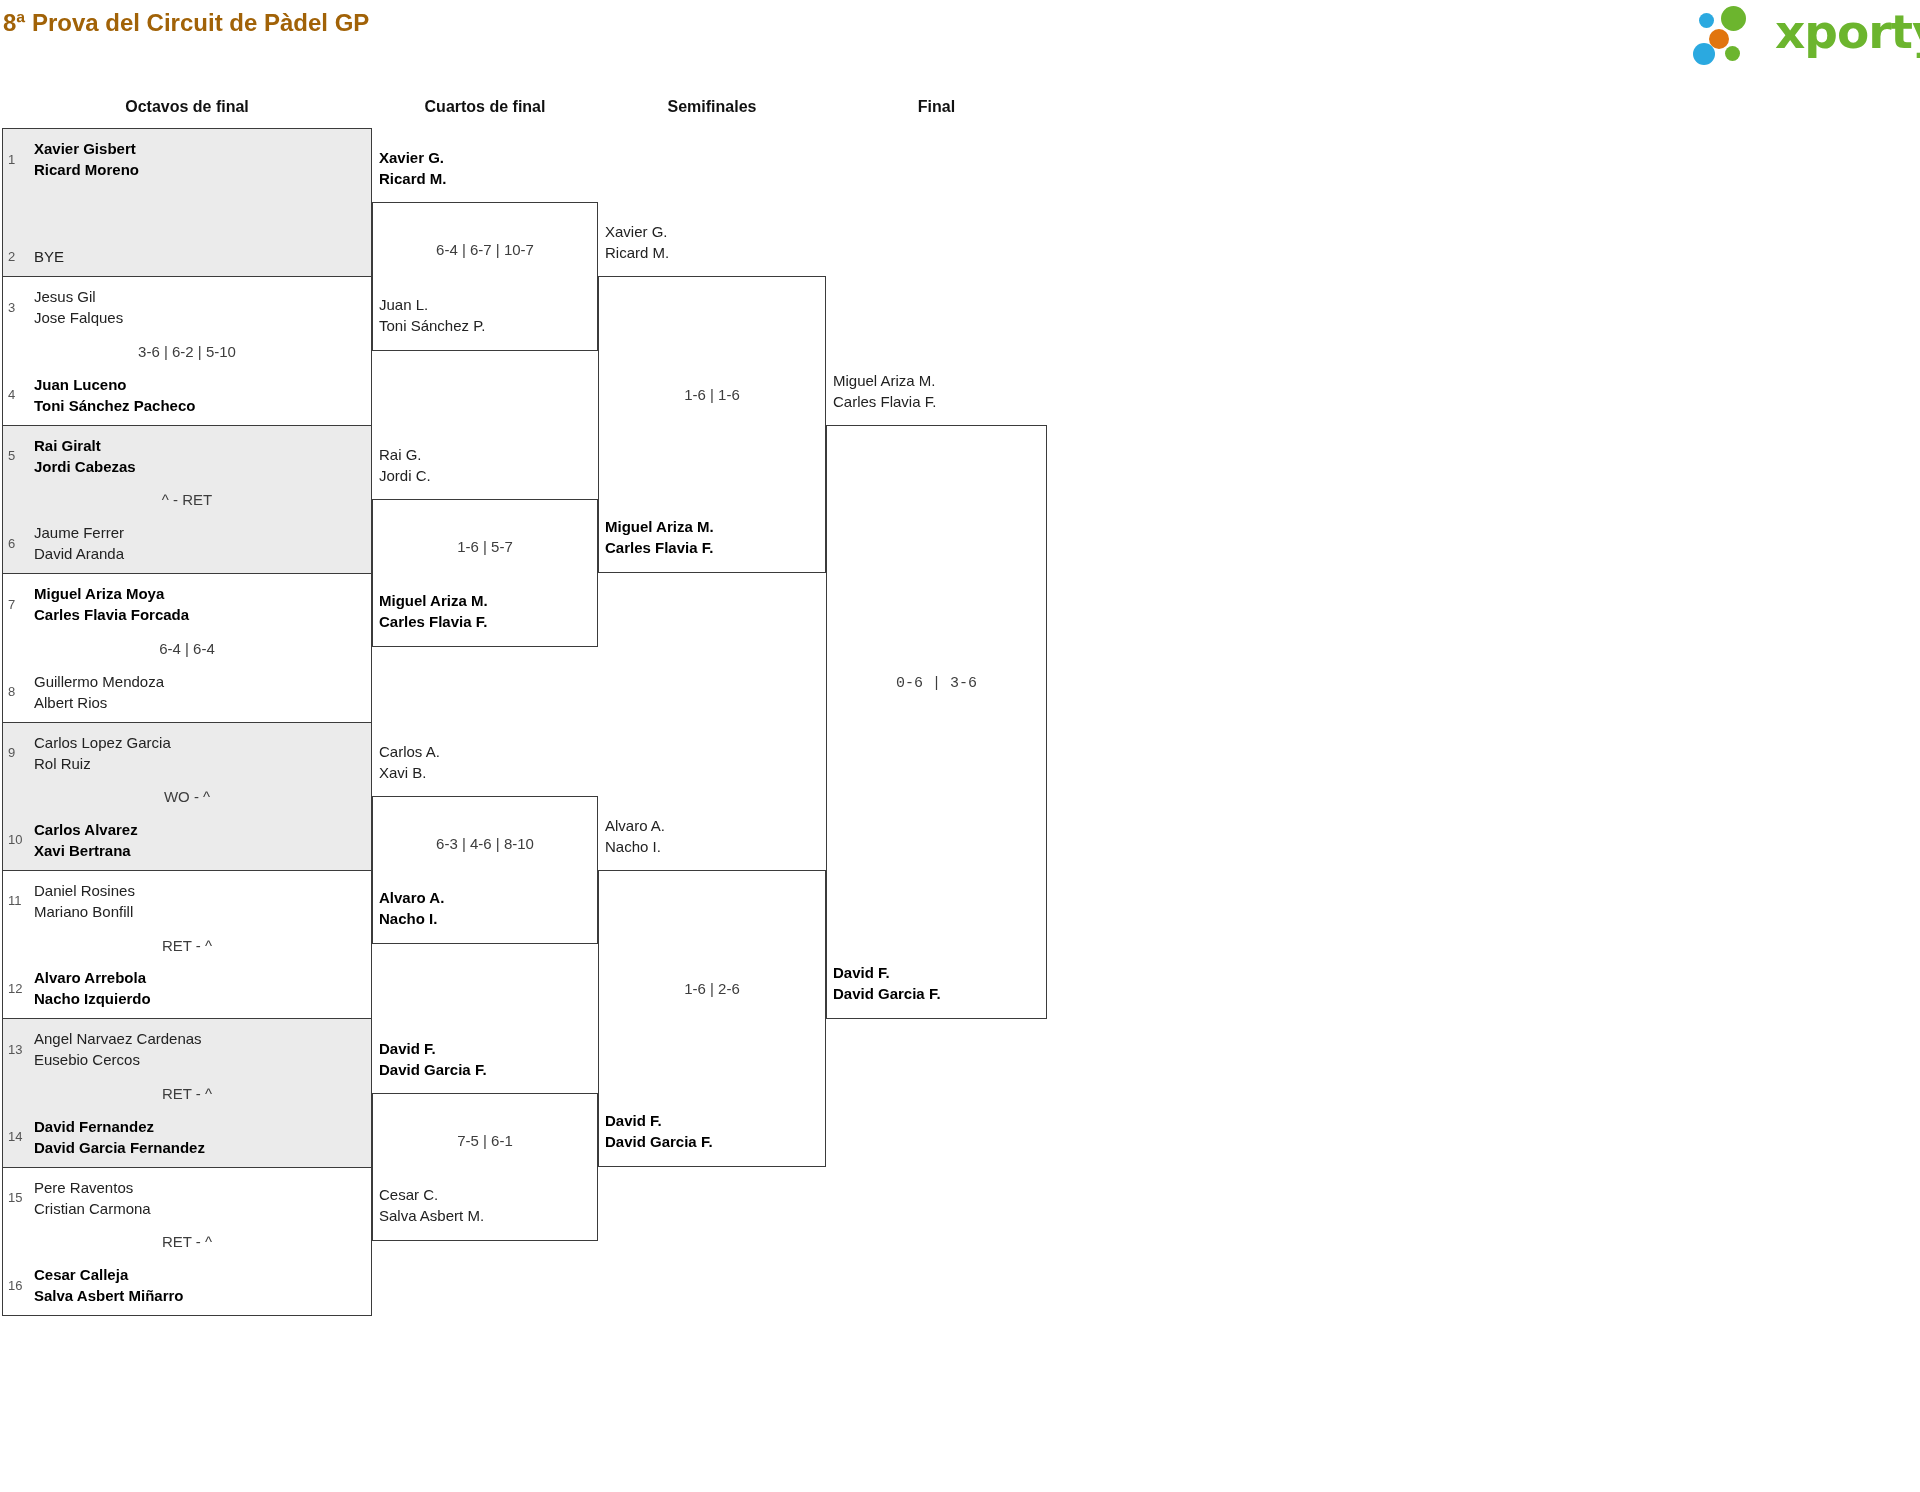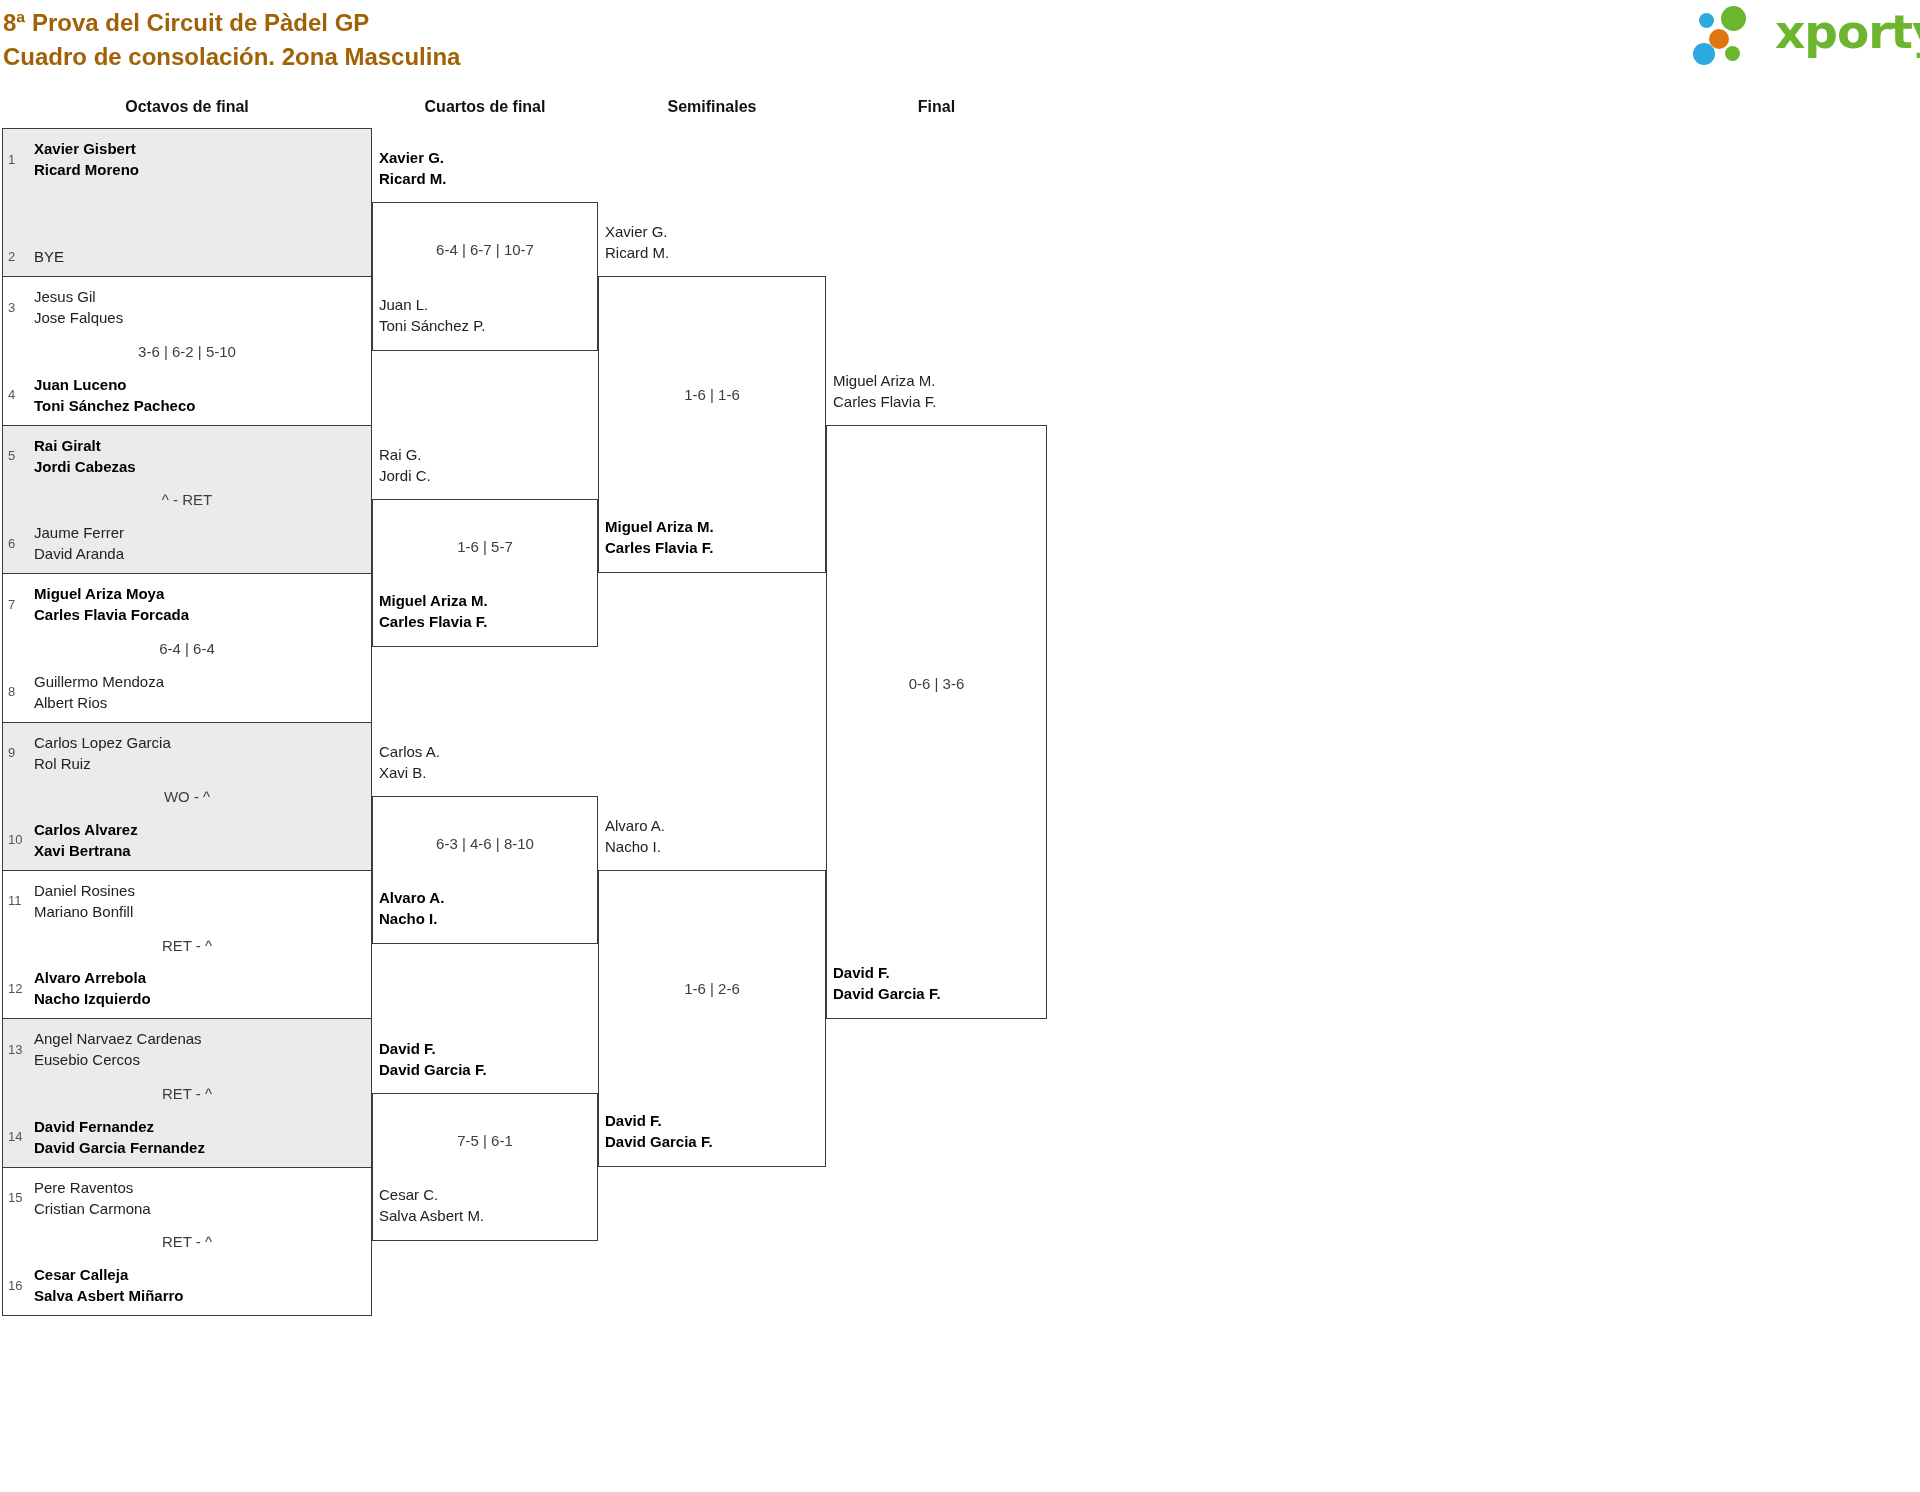--- a/index.html
+++ b/index.html
@@ -43,30 +43,29 @@
   .sc{font-size:15px;color:#3d3d3d;}
   .m .sc{position:absolute;left:0;right:0;top:50%;transform:translateY(-50%);text-align:center;}
   
   .rb{position:absolute;border:1px solid #3b3b3b;box-sizing:border-box;background:transparent;}
   .slot{position:absolute;left:6px;display:flex;flex-direction:column;}
   .st{bottom:calc(100% + 14px);}
   .sb{bottom:14px;}
   .rb .sc{position:absolute;left:0;right:0;text-align:center;}
   .rb.qf .sc{top:26%;}
   .rb.sf .sc{top:37%;}
-  .rb.fi .sc{top:42%;}
+  .rb.fi .sc{top:42%;font-family:Liberation Mono, monospace;}
 </style>
 </head>
 <body>
 
 <div id="canvas">
 
   <div class="title">
     <span class="tl">8ª Prova del Circuit de Pàdel GP</span>
-    <span class="tl">Cuadro de consolación. 2ona Masculina</span>
   </div>
 
   <div class="logo">
     <span class="dot d-blue-sm"></span>
     <span class="dot d-green-lg"></span>
     <span class="dot d-orange"></span>
     <span class="dot d-blue-lg"></span>
     <span class="dot d-green-sm"></span>
     <span class="brand">xporty</span>
   </div>

